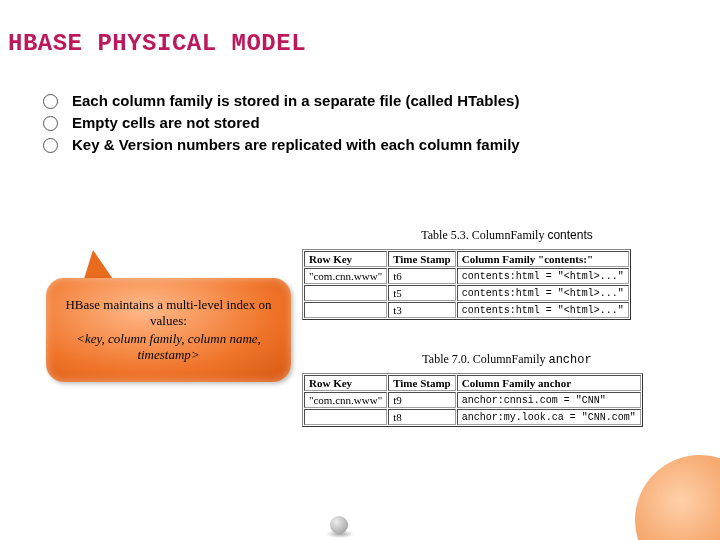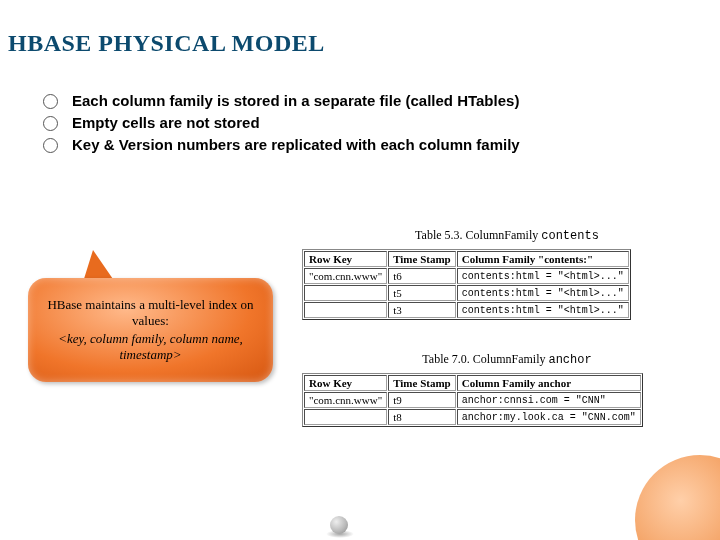--- a/index.html
+++ b/index.html
@@ -5,23 +5,23 @@
   * { box-sizing: border-box; margin: 0; padding: 0; }
   body {
     width: 720px;
     height: 540px;
     background: #fff;
     font-family: Arial, sans-serif;
     position: relative;
     overflow: hidden;
   }
   .title {
-    font-family: Liberation Serif, serif;
+    font-family: Liberation Mono, monospace;
     font-size: 24px;
-    color: #0c4a6e;
+    color: #be185d;
     padding: 30px 0 0 8px;
     letter-spacing: 0.5px;
   }
   .bullets {
     padding: 35px 0 0 28px;
     margin-left: 15px;
   }
   .brow {
     display: flex;
     align-items: flex-start;
@@ -60,20 +60,21 @@
     display: flex;
     flex-direction: column;
     align-items: center;
     justify-content: center;
     text-align: center;
     font-family: Georgia, 'Times New Roman', serif;
     font-size: 13px;
     color: #000;
     padding: 8px 12px;
     position: relative;
+    margin-left: 18px;
   }
   .bubble-tail {
     position: absolute;
     top: -28px;
     left: 55px;
     width: 0; height: 0;
     border-left: 10px solid transparent;
     border-right: 22px solid transparent;
     border-bottom: 32px solid #e86b1e;
   }
@@ -173,21 +174,21 @@
   <div class="bubble-tail"></div>
   <div class="bubble">
     <div class="l1">HBase maintains a multi-level index on values:</div>
     <div class="l2">&lt;key, column family, column name, timestamp&gt;</div>
   </div>
 </div>
 
 <div class="tables">
 
   <div class="table-caption">
-    <span class="bold">Table 5.3. ColumnFamily </span><span style="font-family:Liberation Mono, monospace">contents</span>
+    <span class="bold">Table 5.3. ColumnFamily </span><span style="font-family:Liberation Sans, sans-serif">contents</span>
   </div>
   <table class="dt">
     <tbody>
         <tr>
       <th>Row Key</th>
       <th>Time Stamp</th>
       <th>Column Family "contents:"</th>
     </tr>
     <tr>
       <td>"com.cnn.www"</td>

